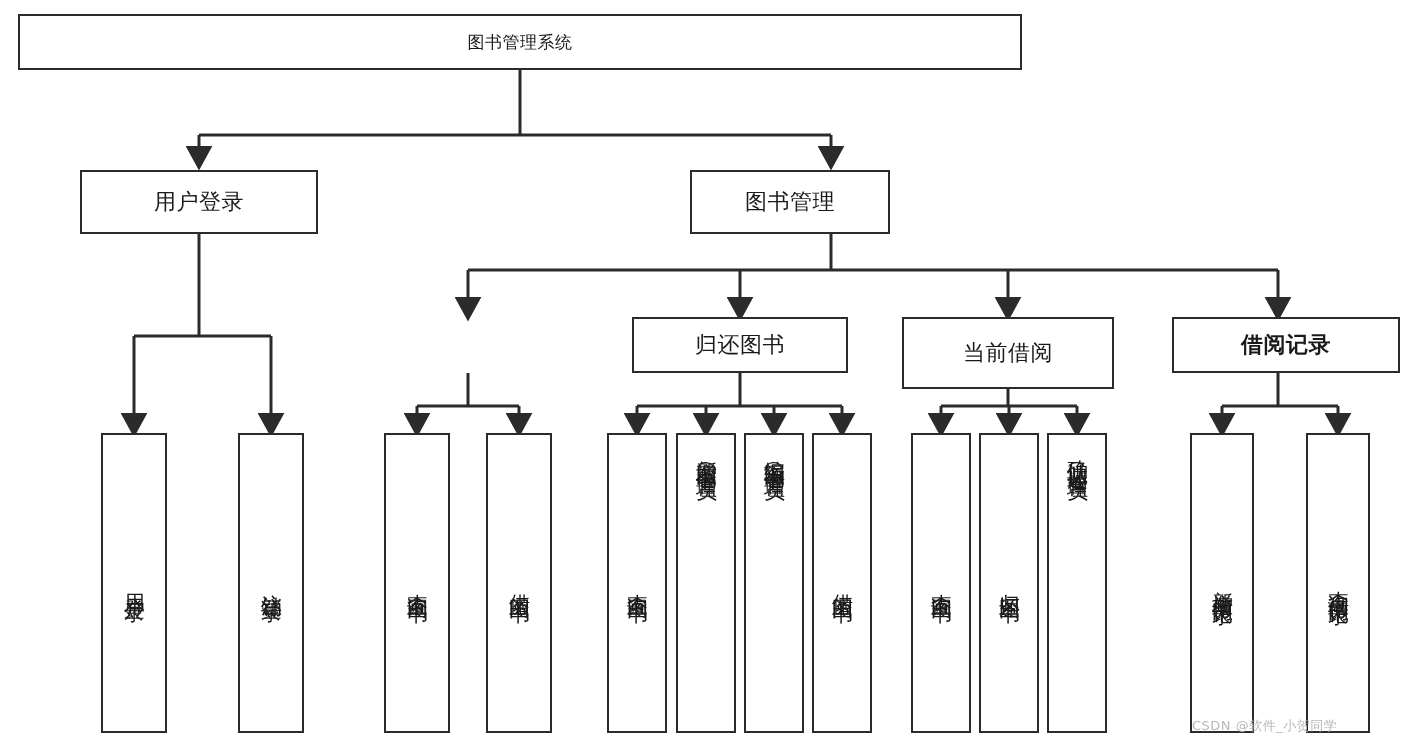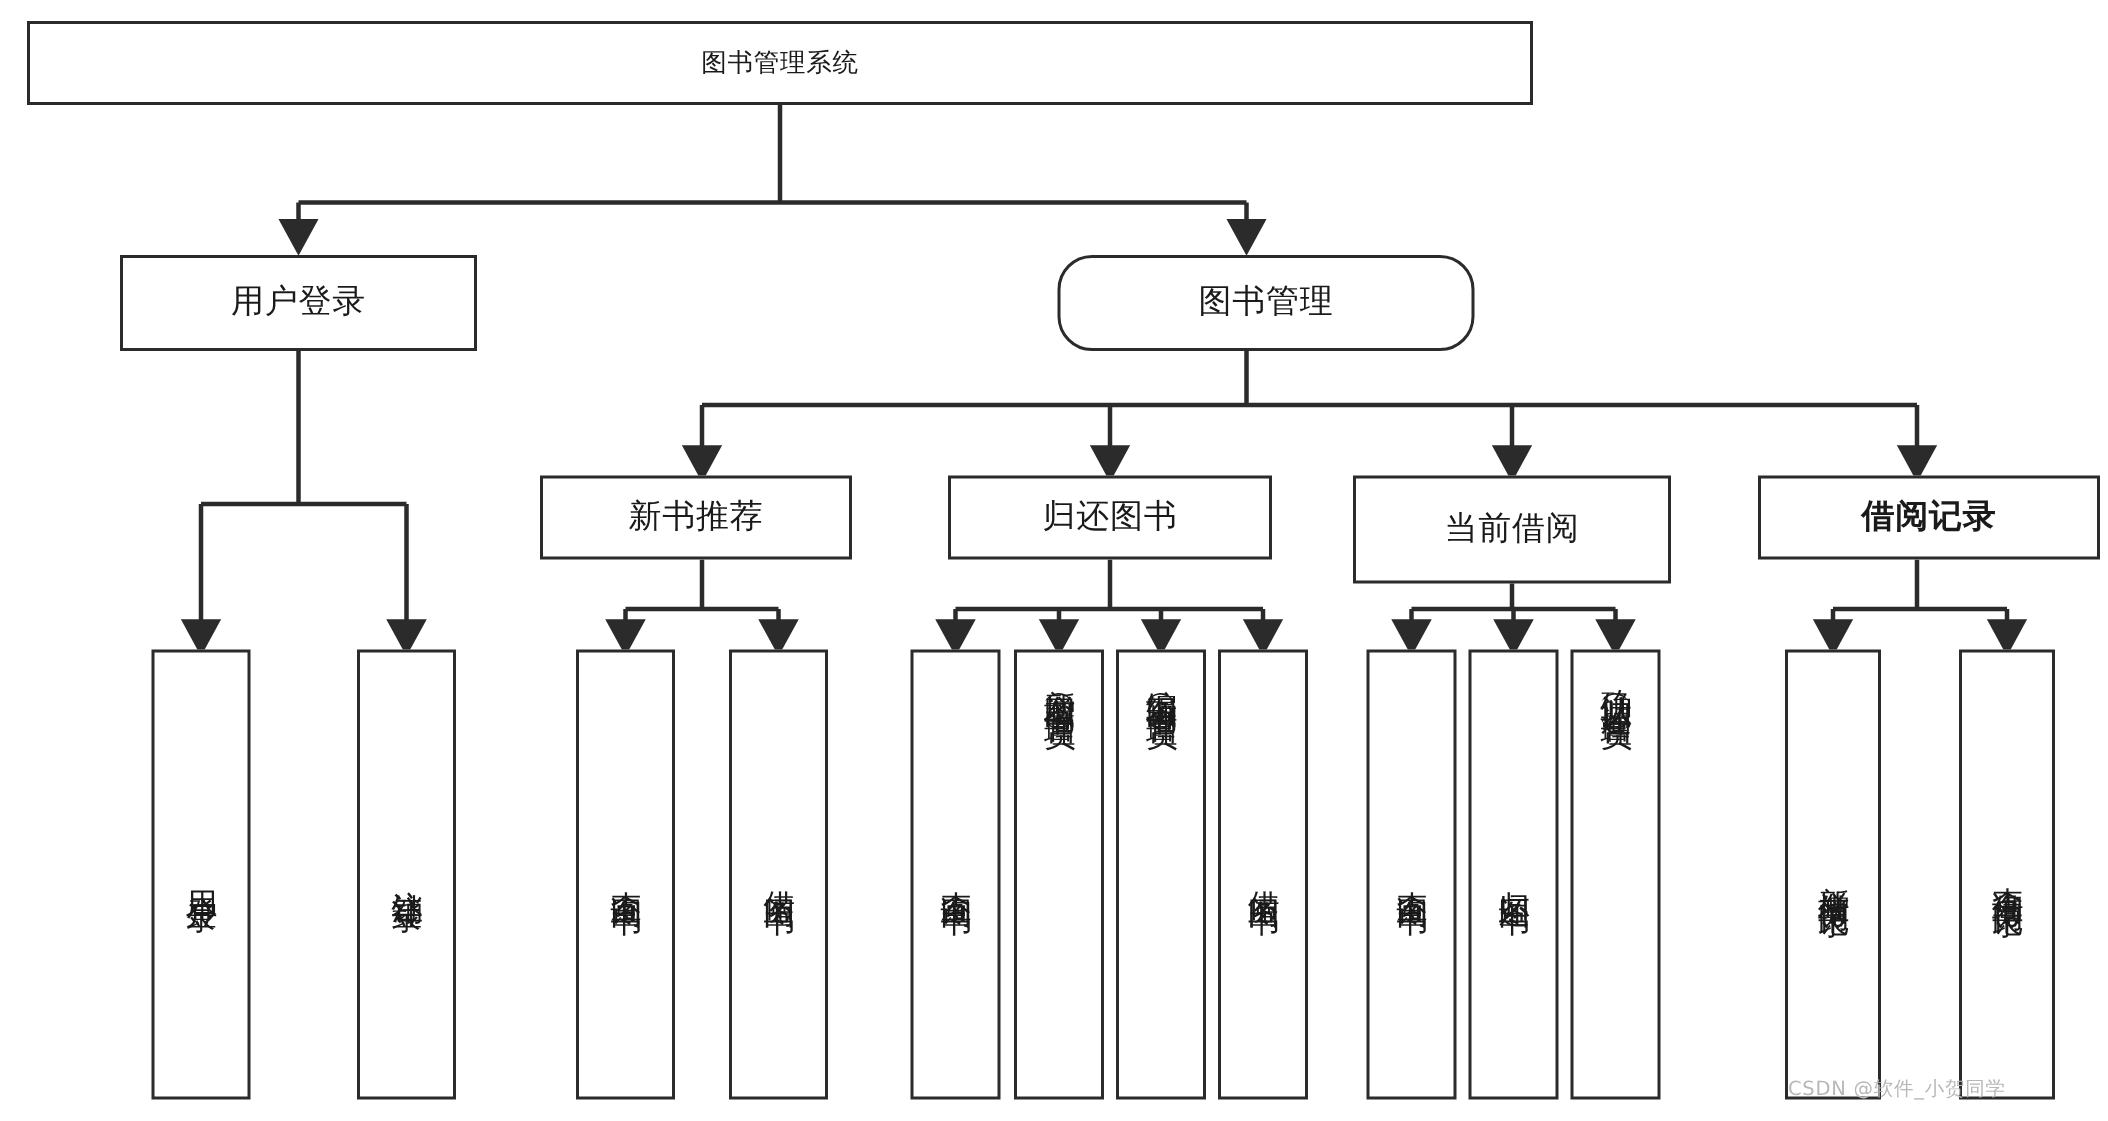--- a/index.html
+++ b/index.html
@@ -135,27 +135,24 @@
   </svg>
 
   <div class="node h root" style="left:18px; top:14px; width:1004px; height:56px;">
     <span class="label">图书管理系统</span>
   </div>
 
   <div class="node h" style="left:80px; top:170px; width:238px; height:64px;">
     <span class="label">用户登录</span>
   </div>
 
-  <div class="node h" style="left:705px; top:170px; width:278px; height:64px;border-radius:23px;">
+  <div class="node h" style="left:690px; top:170px; width:200px; height:64px;">
     <span class="label">图书管理</span>
   </div>
 
-  <div class="node h" style="left:360px; top:317px; width:208px; height:56px;">
-    <span class="label">新书推荐</span>
-  </div>
 
   <div class="node h" style="left:632px; top:317px; width:216px; height:56px;">
     <span class="label">归还图书</span>
   </div>
 
   <div class="node h" style="left:902px; top:317px; width:212px; height:72px;justify-content:center;">
     <span class="label">当前借阅</span>
   </div>
 
   <div class="node h" style="left:1172px; top:317px; width:228px; height:56px;font-weight:bold;">

